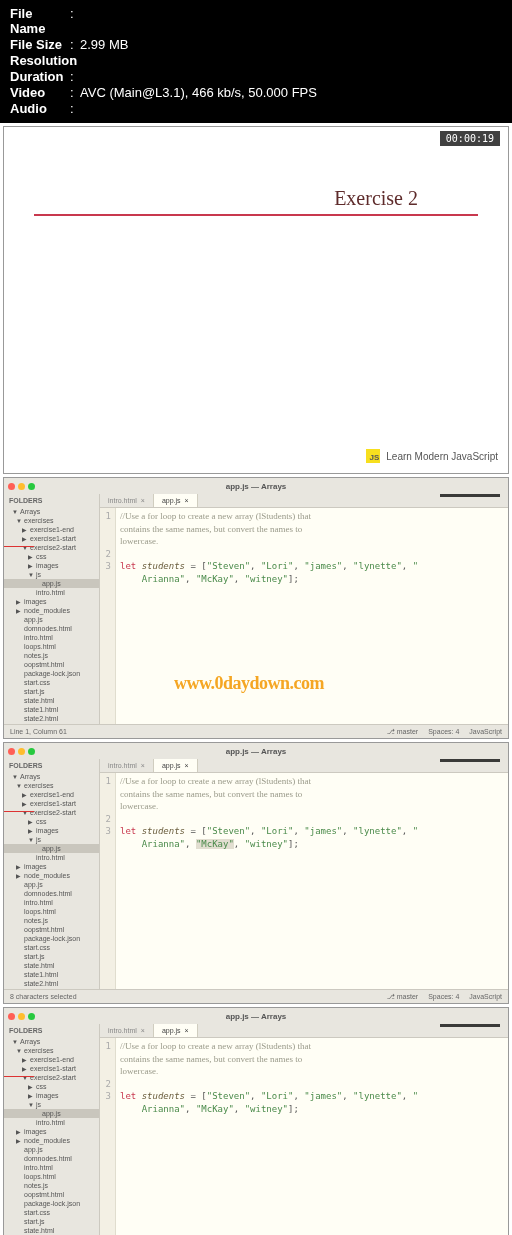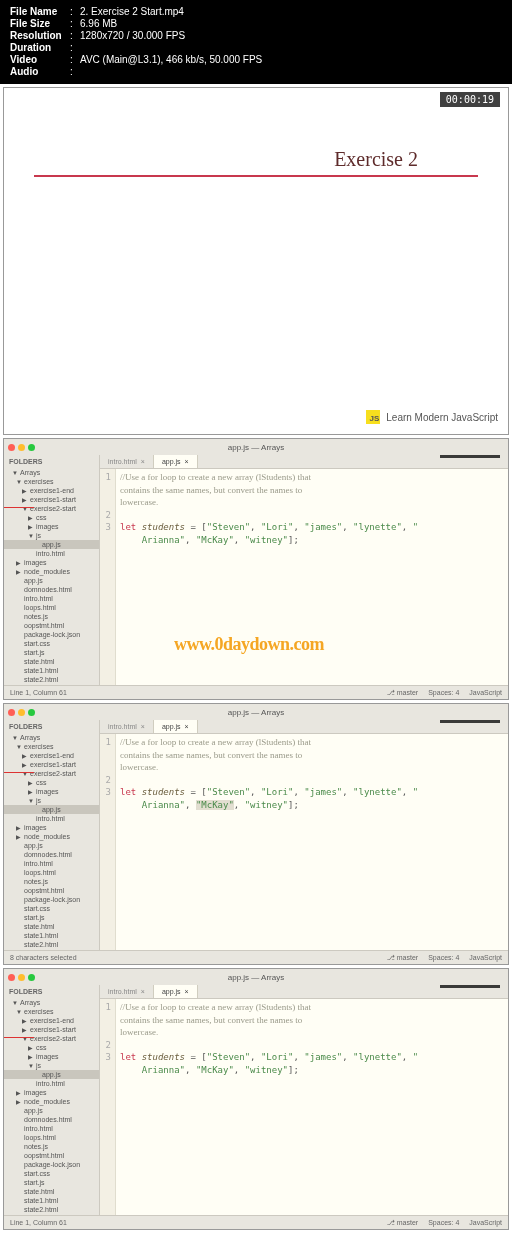--- a/index.html
+++ b/index.html
@@ -1,33 +1,33 @@
 <!DOCTYPE html>
 <html><head>
 <meta charset="utf-8">
 <style>
   * { box-sizing: border-box; margin: 0; padding: 0; }
   body { font-family: Arial, sans-serif; font-size: 10px; background: #fff; width: 512px; }
   
-  .metadata-box { background: #000; color: #fff; padding: 6px 10px; font-size: 10px; }
+  .metadata-box { background: #000; color: #fff; padding: 6px 10px; font-size: 13px; }
   .metadata-row { display: flex; margin-bottom: 1px; }
   .metadata-label { width: 60px; font-weight: bold; }
   .metadata-sep { width: 10px; }
   .metadata-value { flex: 1; }
   
   .video-frame { border: 1px solid #999; margin: 3px; position: relative; }
   .timestamp-overlay { position: absolute; top: 4px; right: 8px; background: rgba(0,0,0,0.75); color: #fff; padding: 2px 6px; font-size: 10px; font-family: monospace; }
   
   .slide-frame { background: #fff; height: 348px; position: relative; }
   .slide-title { text-align: right; color: #5e2b2b; font-size: 20px; font-family: Georgia, serif; padding: 60px 60px 4px 0; border-bottom: 2px solid #c8384e; margin: 0 30px; }
   .slide-footer { position: absolute; bottom: 10px; right: 10px; display: flex; align-items: center; gap: 6px; color: #555; font-size: 10px; }
   .js-badge { background: #f7df1e; width: 14px; height: 14px; display: flex; align-items: flex-end; justify-content: flex-end; font-weight: bold; font-size: 8px; padding: 1px; }
   
   .editor-frame { height: 262px; display: flex; flex-direction: column; }
-  .editor-titlebar { background: #e8e6df; height: 16px; display: flex; align-items: center; padding: 0 4px; position: relative; }
+  .editor-titlebar { background: #e8e6df; height: 16px; display: flex; align-items: center; padding: 0 4px; position: relative; font-weight: bold; }
   .traffic-lights { display: flex; gap: 3px; }
   .traffic-light { width: 7px; height: 7px; border-radius: 50%; }
   .tl-red { background: #ff5f56; }
   .tl-yellow { background: #ffbd2e; }
   .tl-green { background: #27c93f; }
   .editor-title { position: absolute; left: 50%; transform: translateX(-50%); font-size: 8px; color: #555; }
   
   .editor-body { flex: 1; display: flex; background: #fffef5; overflow: hidden; }
   .sidebar { width: 96px; background: #e8e6df; border-right: 1px solid #ccc9c0; font-size: 7px; color: #555; overflow: hidden; }
   .sidebar-header { padding: 3px 5px; font-weight: bold; font-size: 7px; color: #666; }
@@ -65,31 +65,29 @@
   
   .hl-str { background: #e2ded0; }
 </style>
 </head>
 <body>
 
 <div class="metadata-box">
   <div class="metadata-row">
       <span class="metadata-label">File Name</span>
       <span class="metadata-sep">:</span>
-      <span class="metadata-value">2. Exercise 2 Start.mp4</span>
     </div>
   <div class="metadata-row">
       <span class="metadata-label">File Size</span>
       <span class="metadata-sep">:</span>
-      <span class="metadata-value">6.96 MB</span>
+      <span class="metadata-value">2.99 MB</span>
     </div>
   <div class="metadata-row">
       <span class="metadata-label">Resolution</span>
       <span class="metadata-sep">:</span>
-      <span class="metadata-value">1280x720 / 30.000 FPS</span>
     </div>
   <div class="metadata-row">
       <span class="metadata-label">Duration</span>
       <span class="metadata-sep">:</span>
     </div>
   <div class="metadata-row">
       <span class="metadata-label">Video</span>
       <span class="metadata-sep">:</span>
       <span class="metadata-value">AVC (Main@L3.1), 466 kb/s, 50.000 FPS</span>
     </div>

